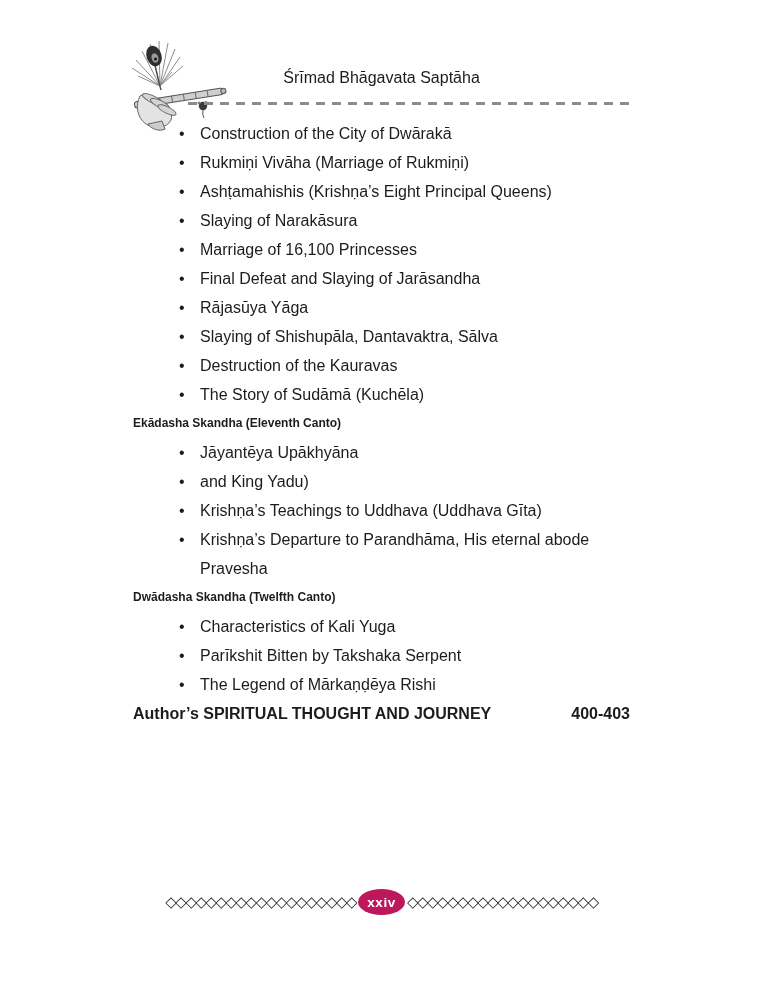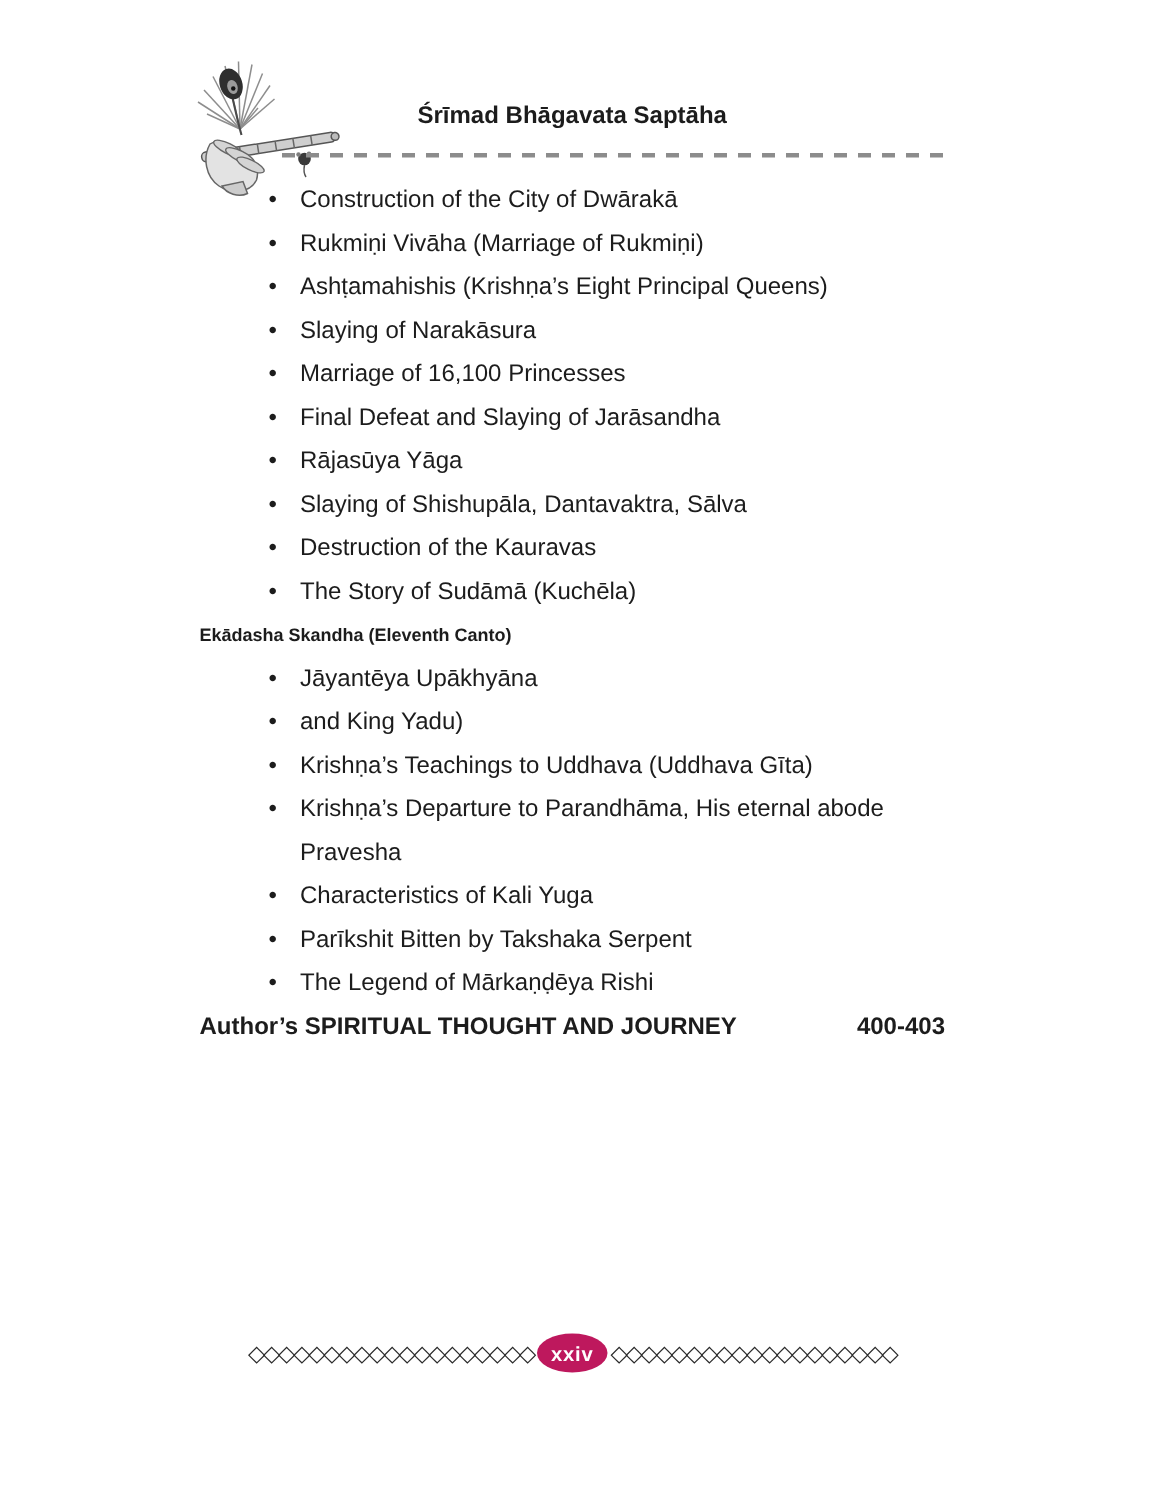--- a/index.html
+++ b/index.html
@@ -7,21 +7,21 @@
     position:relative;
     width:773px; height:1000px;
     background:#ffffff;
     font-family:"Liberation Sans", sans-serif;
     color:#1c1c1c;
     overflow:hidden;
   }
   .ornament { position:absolute; left:114px; top:36px; width:120px; height:96px; }
   .header-title {
     position:absolute; left:133px; top:69px; width:497px;
-    text-align:center; font-weight:bold; font-size:16px; letter-spacing:0;
+    text-align:center; font-weight:normal; font-size:16px; letter-spacing:0;
   }
   .dash-rule {
     position:absolute; left:188px; top:102px; width:442px; height:3px;
     background:repeating-linear-gradient(90deg,#8c8c8c 0 9px,transparent 9px 16px);
   }
   .content {
     position:absolute; left:133px; top:119px; width:497px;
     font-size:16px; line-height:29px;
   }
   .content ul { list-style:none; margin:0; padding:0; }
@@ -148,20 +148,21 @@
       </li>
       <li>
           <span class="l">Krishṇa’s Teachings to Uddhava (Uddhava Gīta)</span>
         </li>
       <li>
         <span class="l">Krishṇa’s Departure to Parandhāma, His eternal abode</span>
         <span class="l">Pravesha</span>
       </li>
     </ul>
 
+    <h2 class="section-heading">Dwādasha Skandha (Twelfth Canto)</h2>
     <ul>
       <li>
           <span class="l">Characteristics of Kali Yuga</span>
         </li>
       <li>
           <span class="l">Parīkshit Bitten by Takshaka Serpent</span>
         </li>
       <li>
           <span class="l">The Legend of Mārkaṇḍēya Rishi</span>
         </li>

